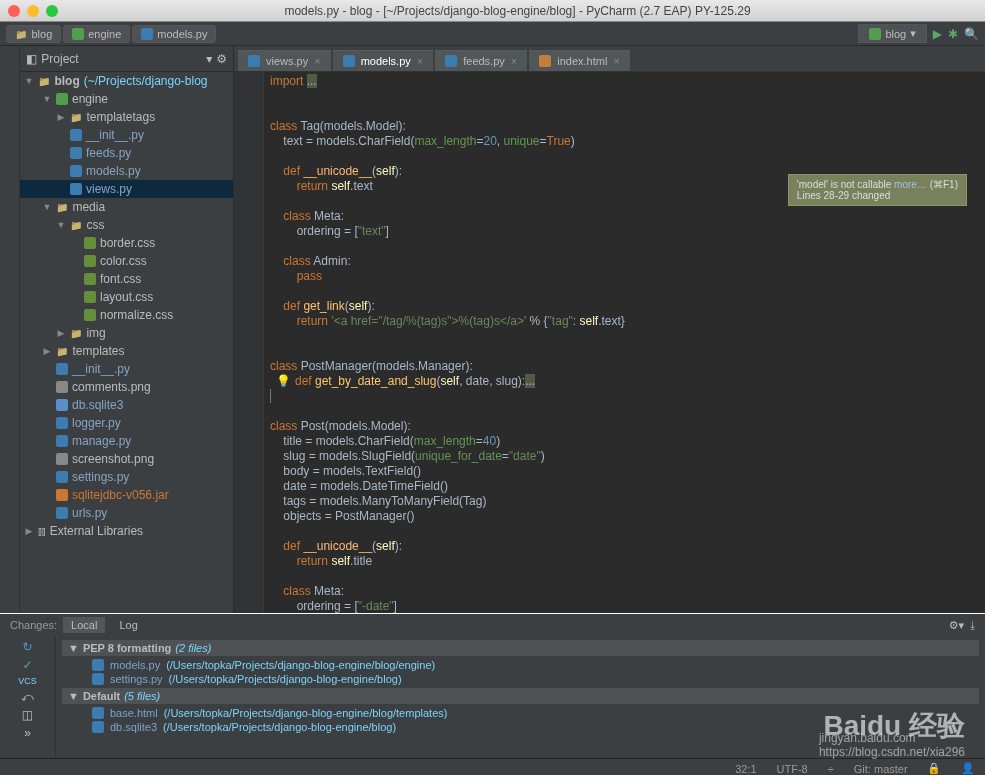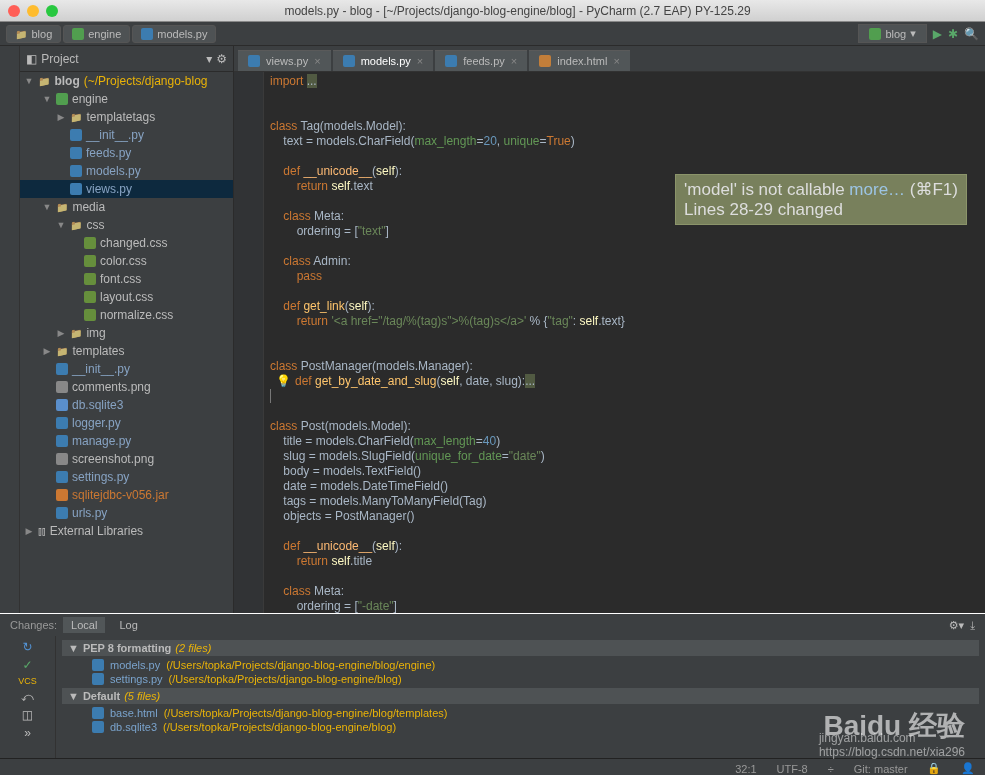--- a/index.html
+++ b/index.html
@@ -28,40 +28,40 @@
 .project-header { height: 26px; display: flex; align-items: center; padding: 0 6px; font-size: 12px; border-bottom: 1px solid #2b2b2b; gap: 4px; }
 .tree { flex: 1; overflow: auto; font-size: 12px; }
 .tree-row { display: flex; align-items: center; height: 18px; padding-left: 4px; gap: 4px; white-space: nowrap; }
 .tree-row.sel { background: #0d293e; color: #fff; }
 .indent { display: inline-block; }
 .i1 { width: 14px; } .i2 { width: 28px; } .i3 { width: 42px; }
 .arrow { width: 10px; font-size: 9px; color: #888; text-align: center; display: inline-block; }
 .fname { color: #bbb; }
 .fname.py { color: #87a3c3; }
 .fname.orange { color: #cc7832; }
-.dim { color: #eab308; }
+.dim { color: #7dd3fc; }
 
 
 .editor-area { flex: 1; display: flex; flex-direction: column; background: #2b2b2b; position: relative; }
 .tabs { height: 26px; display: flex; align-items: flex-end; background: #3c3f41; border-bottom: 1px solid #323232; padding-left: 4px; }
 .tab { padding: 4px 10px; background: #515658; color: #bbb; font-size: 11px; margin-right: 2px; display: flex; align-items: center; gap: 6px; border-top: 1px solid #5a5a5a; }
 .tab.active { background: #4e5254; color: #fff; }
 .tab .close { font-size: 11px; color: #888; cursor: pointer; }
 .editor { flex: 1; display: flex; font-family: Menlo, Consolas, monospace; font-size: 12px; line-height: 15px; overflow: hidden; }
 .gutter { width: 30px; background: #313335; border-right: 1px solid #3a3a3a; }
 .code { flex: 1; padding: 2px 6px; white-space: pre; color: #a9b7c6; overflow: auto; }
 .kw { color: #cc7832; }
 .fn { color: #ffc66d; }
 .param { color: #629755; }
 .str { color: #6a8759; }
 .num { color: #6897bb; }
 .self { color: #fef9c3; }
 .magic { color: #fdba74; }
 .clsname { color: #a9b7c6; }
-.tooltip { position: absolute; right: 18px; top: 128px; background: #78805c; border: 1px solid #8b946a; padding: 4px 8px; font-size: 17px; color: #ddd; }
+.tooltip { position: absolute; right: 18px; top: 128px; background: #78805c; border: 1px solid #8b946a; padding: 4px 8px; font-size: 10px; color: #ddd; }
 .tooltip a { color: #9cc4e4; }
 
 
 .changes { height: 145px; border-top: 1px solid #ffffff; background: #3c3f41; display: flex; flex-direction: column; }
 .changes-tabs { height: 22px; display: flex; align-items: center; padding: 0 10px; font-size: 11px; gap: 6px; }
 .changes-tabs .lbl { color: #999; }
 .changes-tabs .t { padding: 2px 8px; }
 .changes-tabs .t.active { background: #515658; }
 .changes-body { flex: 1; display: flex; }
 .changes-left { width: 56px; display: flex; flex-direction: column; align-items: center; gap: 4px; padding-top: 4px; border-right: 1px solid #323232; }
@@ -185,21 +185,21 @@
           <div class="tree-row">
             <span class="indent i2"></span>
             <span class="arrow">▼</span>
             <span class="folder-ico"></span>
             <span class="fname ">css</span>
           </div>
           <div class="tree-row">
             <span class="indent i3"></span>
             <span class="arrow"></span>
             <span class="css-ico"></span>
-            <span class="fname ">changed.css</span>
+            <span class="fname ">border.css</span>
           </div>
           <div class="tree-row">
             <span class="indent i3"></span>
             <span class="arrow"></span>
             <span class="css-ico"></span>
             <span class="fname ">color.css</span>
           </div>
           <div class="tree-row">
             <span class="indent i3"></span>
             <span class="arrow"></span>

